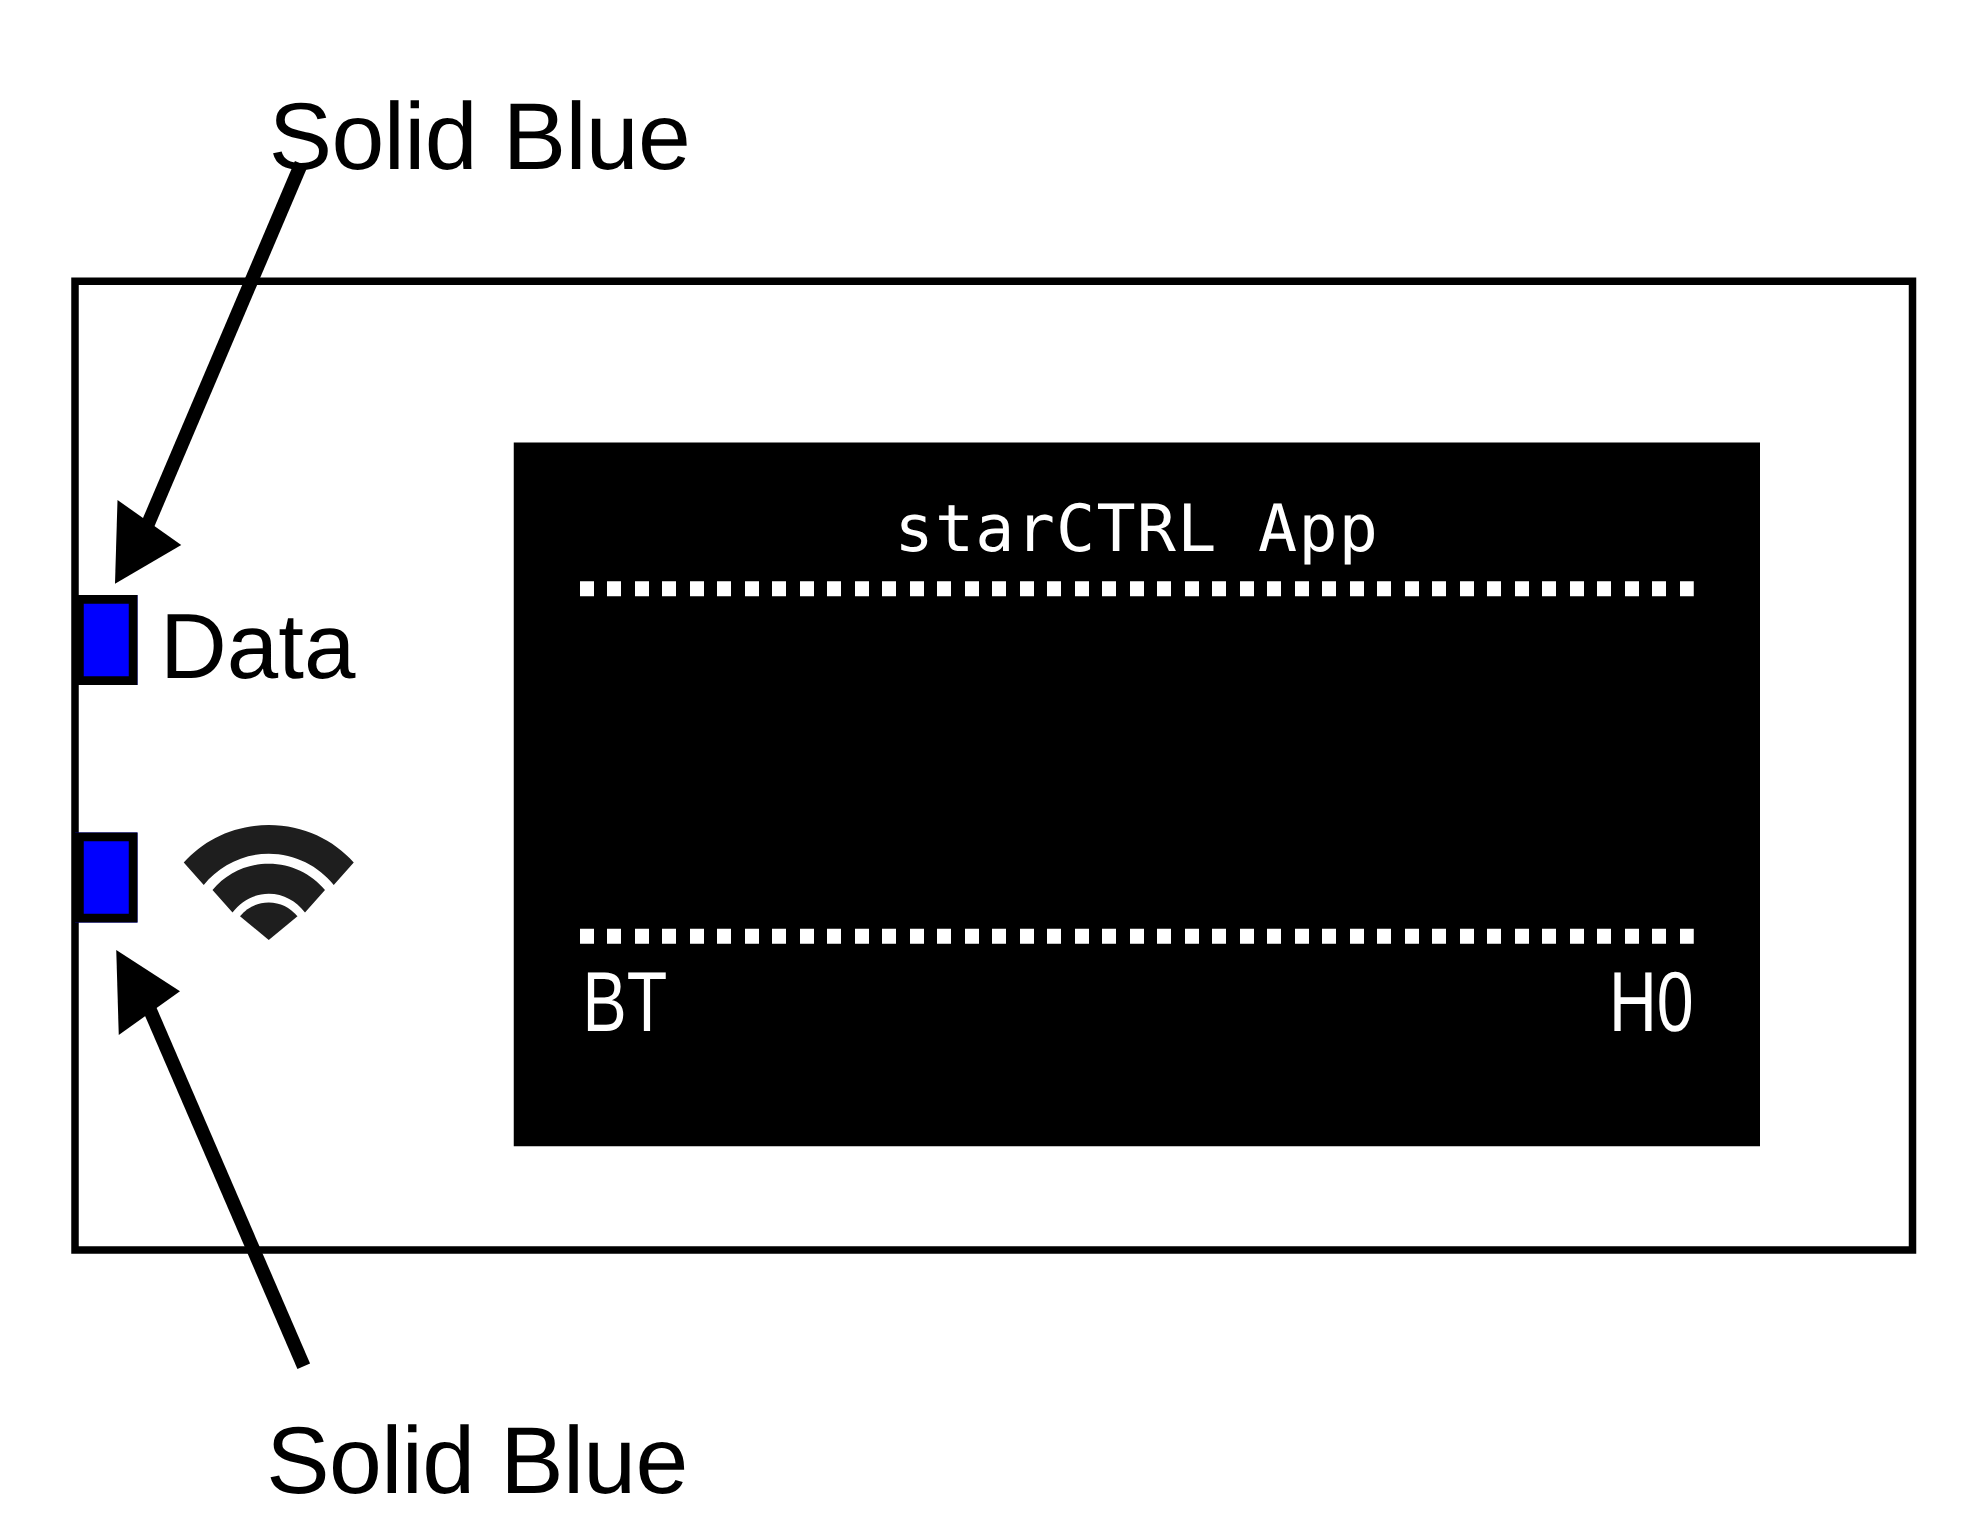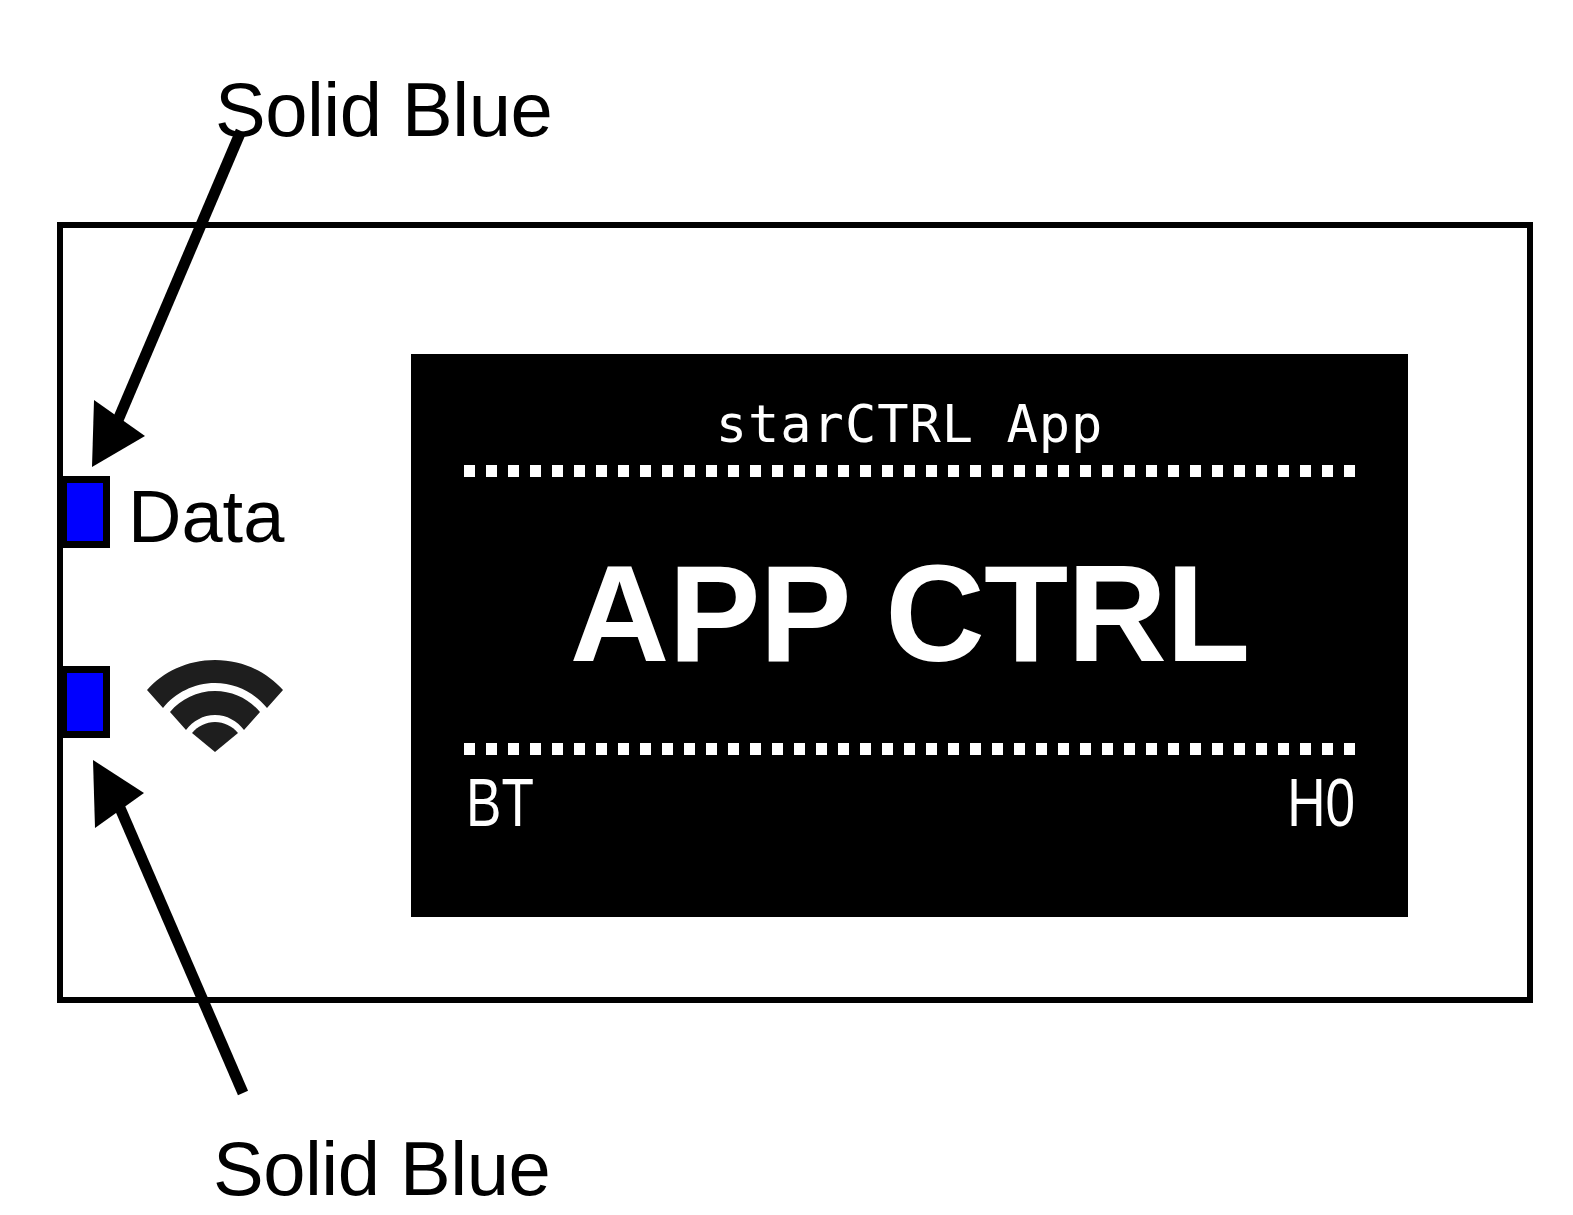--- a/index.html
+++ b/index.html
@@ -194,21 +194,20 @@
       <path d="M69 76 C60 76 52 80 46 87 L69 106 L92 87 C86 80 78 76 69 76 Z"></path>
     </g>
   </svg>
 
   <div id="lcd-panel">
 
     <div id="lcd-header">starCTRL App</div>
 
     <div class="lcd-divider" id="lcd-divider-top"></div>
 
-    <div id="lcd-title">APP CTRL</div>
 
     <div class="lcd-divider" id="lcd-divider-bottom"></div>
 
     <div class="lcd-status" id="lcd-status-left">BT</div>
 
     <div class="lcd-status" id="lcd-status-right">H0</div>
 
   </div>
 
 </div>

